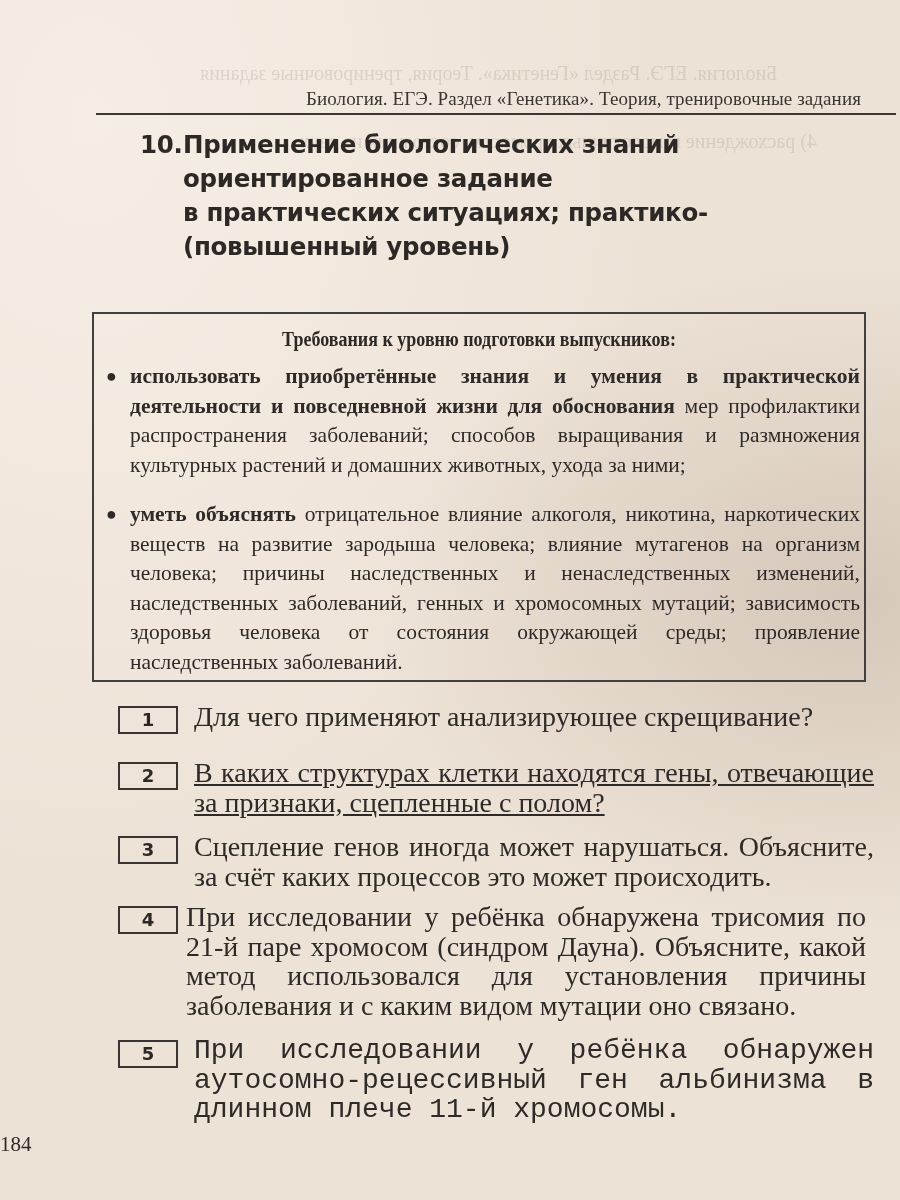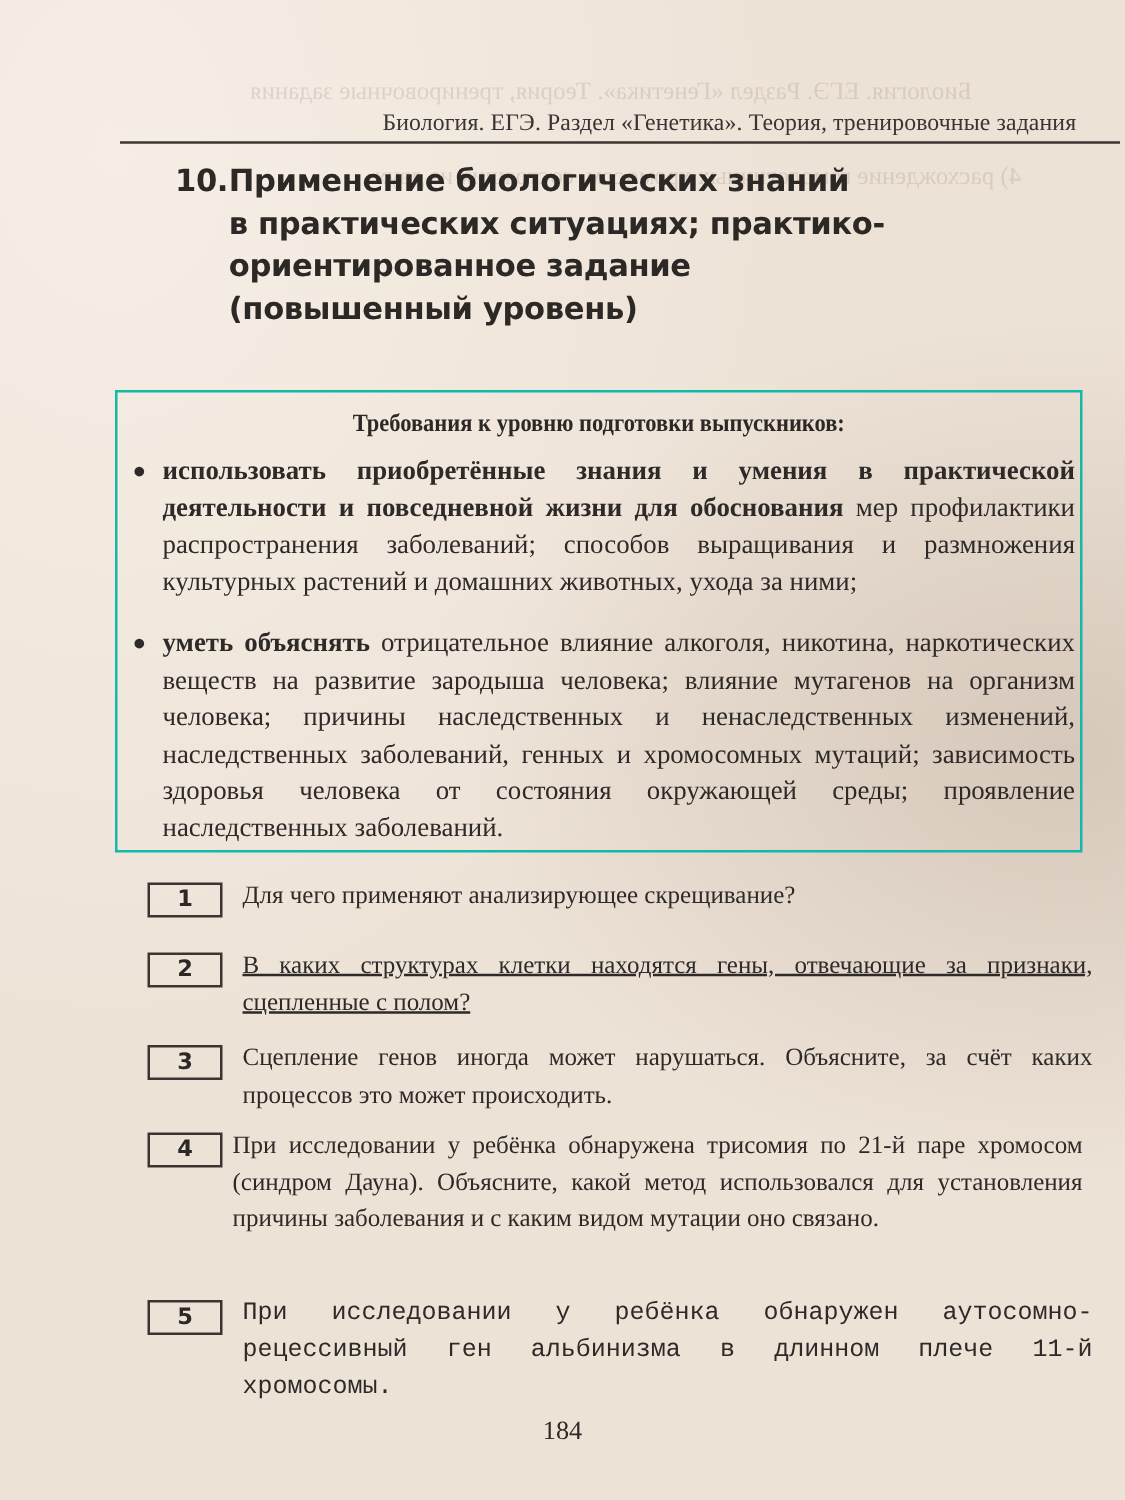--- a/index.html
+++ b/index.html
@@ -35,21 +35,21 @@
   .section-title .line { display: block; padding-left: 43px; }
   .section-title .line.first { padding-left: 0; }
   .section-subtitle {
     position: absolute; left: 183px; top: 264px; width: 690px;
     font-family: "DejaVu Sans", sans-serif; font-style: italic;
     font-size: 21px; line-height: 28px; color: #2c2826; letter-spacing: -0.2px;
   }
 
   .req-box {
     position: absolute; left: 92px; top: 312px; width: 774px; height: 370px;
-    border: 2px solid #14b8a6; box-sizing: border-box; padding-left: 32px;
+    border: 2px solid #404040; box-sizing: border-box; padding-left: 32px;
   }
   .req-title {
     position: absolute; left: 0; right: 0; top: 14px; text-align: center;
     font-family: "Liberation Serif", serif; font-weight: bold; font-size: 20px;
     color: #2c2826; transform: scaleX(0.9);
   }
   .req-item {
     position: absolute; left: 36px; width: 730px;
     font-size: 21.5px; line-height: 29.5px; color: #2e2a28;
     text-align: justify;
@@ -65,25 +65,25 @@
     position: absolute; left: 118px; width: 755px;
   }
   .task-num {
     position: absolute; left: 0; top: 0; width: 60px; height: 28px;
     border: 2px solid #3a3532; box-sizing: border-box;
     font-family: "DejaVu Sans", sans-serif; font-weight: bold; font-size: 18px;
     text-align: center; line-height: 24px; color: #2c2826;
   }
   .task-text {
     position: absolute; left: 52px; top: -4px; width: 700px;
-    font-size: 20px; line-height: 29.5px; color: #2e2a28; text-align: justify;
+    font-size: 28px; line-height: 29.5px; color: #2e2a28; text-align: justify;
   }
 
   .page-number {
-    position: absolute; left: 0; width: 900px; top: 1132px; text-align: center;
+    position: absolute; left: 0; width: 900px; top: 1132px; text-align: left;
     font-size: 21px; color: #2e2a28;
   }
 
   
   .ghost {
     position: absolute; color: rgba(120,105,95,0.18);
     font-size: 20px; transform: scaleX(-1); white-space: nowrap;
   }
 </style>
 </head>
@@ -92,22 +92,22 @@
 <div class="page">
 
   <div class="ghost" style="left:200px;top:62px;">Биология. ЕГЭ. Раздел «Генетика». Теория, тренировочные задания</div>
   <div class="ghost" style="left:300px;top:130px;">4) расхождение гомологичных хромосом, состоящих из двух</div>
 
   <div class="running-header">Биология. ЕГЭ. Раздел «Генетика». Теория, тренировочные задания</div>
   <div class="header-rule"></div>
 
   <div class="section-title">
     <span class="line first"><span class="num">10.</span><span>Применение биологических знаний</span></span>
+    <span class="line">ориентированное задание</span>
     <span class="line">в практических ситуациях; практико-</span>
-    <span class="line">ориентированное задание</span>
     <span class="line">(повышенный уровень)</span>
   </div>
 
   <div class="req-box">
     <div class="req-title">Требования к уровню подготовки выпускников:</div>
     <div class="req-item one">
       <span class="bullet">●</span>
       <b>использовать приобретённые знания и умения в практической деятельности и повседневной жизни для обоснования</b><span> мер профилактики распространения заболеваний; способов выращивания и размножения культурных растений и домашних животных, ухода за ними;</span>
     </div>
     <div class="req-item two">

